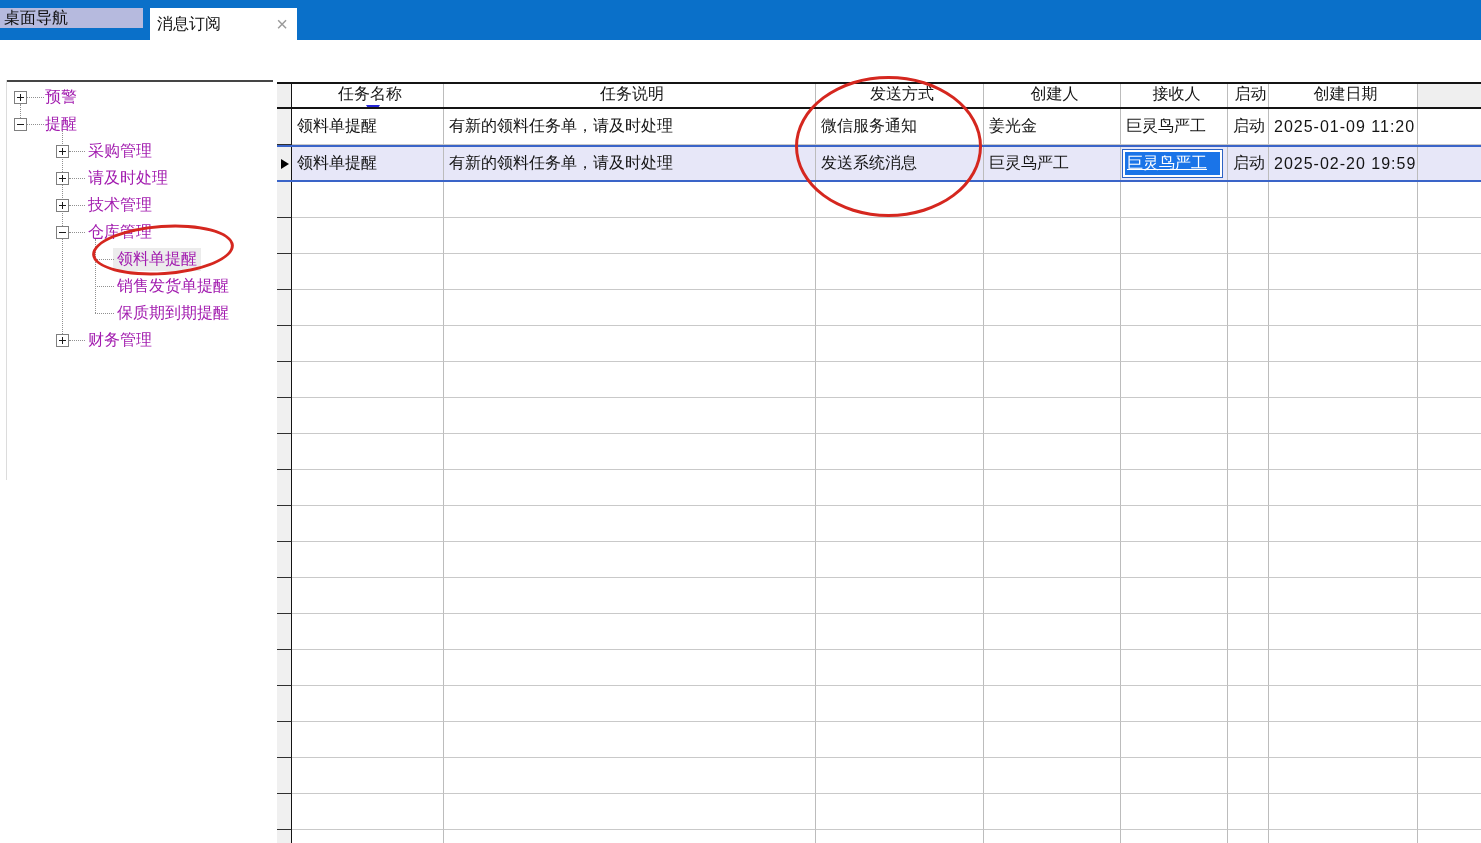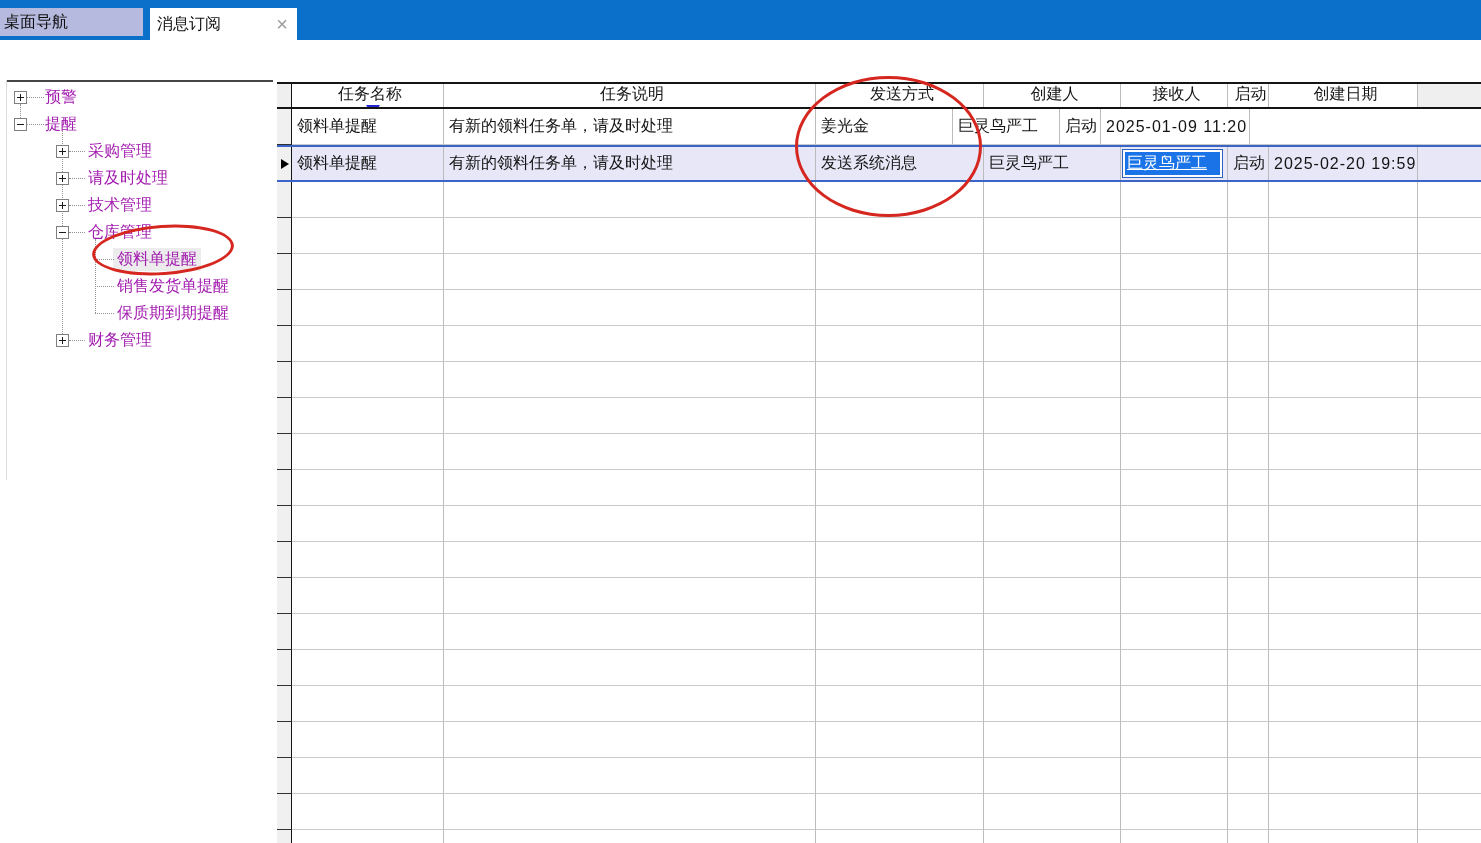--- a/index.html
+++ b/index.html
@@ -1,21 +1,21 @@
 <!DOCTYPE html>
 <html><head>
 <meta charset="utf-8">
 <style>
   * { margin:0; padding:0; box-sizing:border-box; }
   html,body { width:1481px; height:843px; background:#fff; overflow:hidden;
               font-family:"Liberation Sans", sans-serif; }
 
   
   .topbar { position:absolute; left:0; top:0; width:1481px; height:40px; background:#0a70c9; }
-  .tab-inactive { position:absolute; left:0; top:8px; width:143px; height:28px; background:#b6bade;
+  .tab-inactive { position:absolute; left:0; top:8px; width:143px; height:20px; background:#b6bade;
                   display:flex; align-items:center; padding-left:4px; font-size:16px; color:#0d0d0d; cursor:default; }
   .tab-active { position:absolute; left:150px; top:8px; width:147px; height:32px; background:#ffffff;
                 display:flex; align-items:center; padding-left:7px; font-size:16px; color:#0d0d0d; }
   .tab-close { margin-left:auto; margin-right:9px; color:#9b9b9b; font-size:20px; line-height:1; cursor:pointer; }
 
   
   .panel-topline { position:absolute; left:6px; top:80px; width:267px; height:2px; background:#454545; }
   .panel-leftline { position:absolute; left:6px; top:80px; width:1px; height:400px; background:#dcdcdc; }
   .trerow { position:absolute; height:27px; display:flex; align-items:center; cursor:default; }
   .treelabel { font-size:16px; color:#a21caf; white-space:nowrap; }
@@ -154,20 +154,21 @@
     <div class="cell col7">
         <span>创建日期</span>
       </div>
     <div class="cell col8"></div>
   </div>
 
   <div class="trow">
     <div class="cell col-m mcell"></div>
     <div class="cell col1">领料单提醒</div>
     <div class="cell col2">有新的领料任务单，请及时处理</div>
+    <div class="cell col3">微信服务通知</div>
     <div class="cell col4">姜光金</div>
     <div class="cell col5">巨灵鸟严工</div>
     <div class="cell col6">启动</div>
     <div class="cell col7 datecell">2025-01-09 11:20</div>
     <div class="cell col8"></div>
   </div>
 
   <div class="trow current">
     <div class="cell col-m mcell">
       <span class="row-arrow"></span>

